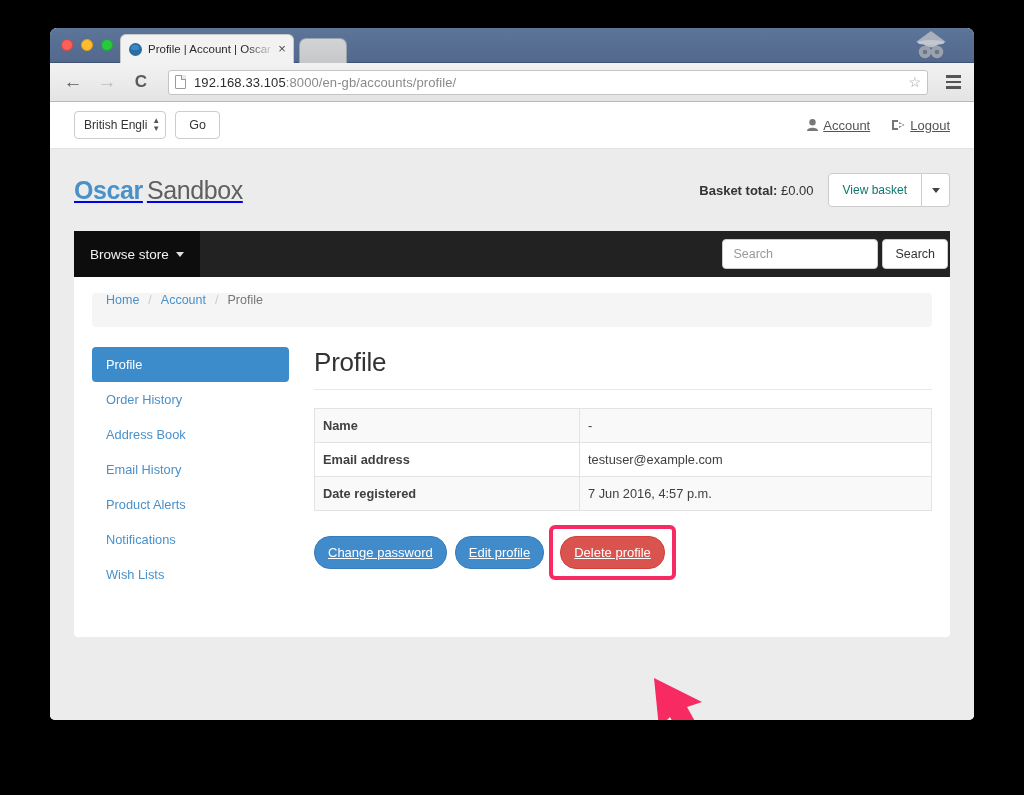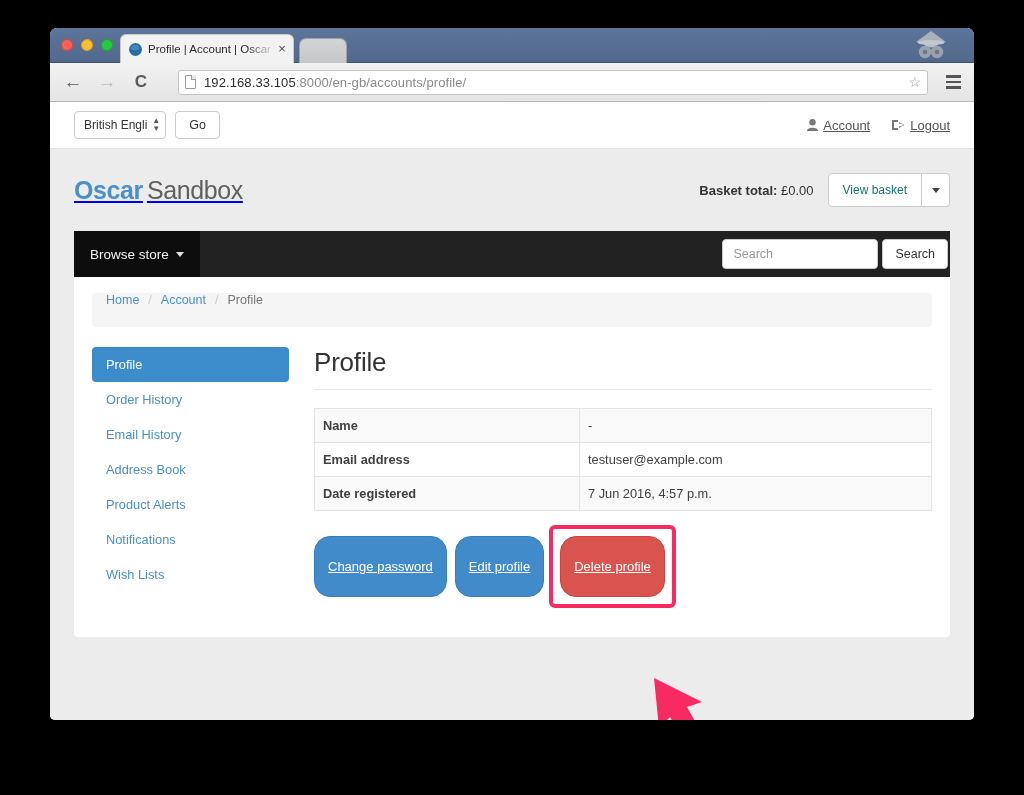--- a/index.html
+++ b/index.html
@@ -102,21 +102,21 @@
   .navbtn.disabled { color: #bcbcbc; }
   #reload-btn { font-size: 17px; font-weight: 600; color: #5a5a5a; }
   #omnibox {
     flex: 1 1 auto;
     height: 25px;
     background: #ffffff;
     border: 1px solid #c4c4c4;
     border-radius: 3px;
     display: flex; align-items: center;
     padding: 0 6px;
-    margin-left: 16px;
+    margin-left: 6px;
   }
   #page-doc-icon {
     width: 11px; height: 14px;
     border: 1px solid #9a9a9a; border-radius: 1px;
     background: #fff;
     margin-right: 8px; flex: 0 0 auto;
     position: relative;
   }
   #page-doc-icon::after {
     content:""; position:absolute; right:-1px; top:-1px;
@@ -270,21 +270,21 @@
     height: 33px;
   }
   #profile-table tr:nth-child(odd) td { background: #f9f9f9; }
   #profile-table tr:nth-child(even) td { background: #ffffff; }
   #profile-table td.label { width: 265px; font-weight: bold; }
 
   #action-buttons { display: flex; align-items: center; gap: 8px; margin-top: 14px; position: relative; }
   .btn {
     font-size: 13px; color: #fff;
     border-radius: 16px;
-    padding: 22px 13px;
+    padding: 8px 13px;
     border: 1px solid transparent;
     display: inline-flex; align-items: center;
     white-space: nowrap;
   }
   .btn-primary { background: #428bca; border-color: #357ebd; }
   .btn-danger  { background: #d9534f; border-color: #d43f3a; }
 
   #delete-wrap {
     position: relative;
     padding: 7px;
@@ -412,22 +412,22 @@
         <a href="#">Account</a>
         <span class="sep">/</span>
         <span class="current">Profile</span>
       </div>
 
       <div id="columns">
 
         <nav id="sidebar">
           <a class="side-item active" href="#">Profile</a>
           <a class="side-item" href="#">Order History</a>
+          <a class="side-item" href="#">Address Book</a>
           <a class="side-item" href="#">Email History</a>
-          <a class="side-item" href="#">Address Book</a>
           <a class="side-item" href="#">Product Alerts</a>
           <a class="side-item" href="#">Notifications</a>
           <a class="side-item" href="#">Wish Lists</a>
         </nav>
 
         <section id="main">
           <h1 id="page-title">Profile</h1>
           <div id="title-rule"></div>
 
           <table id="profile-table">

